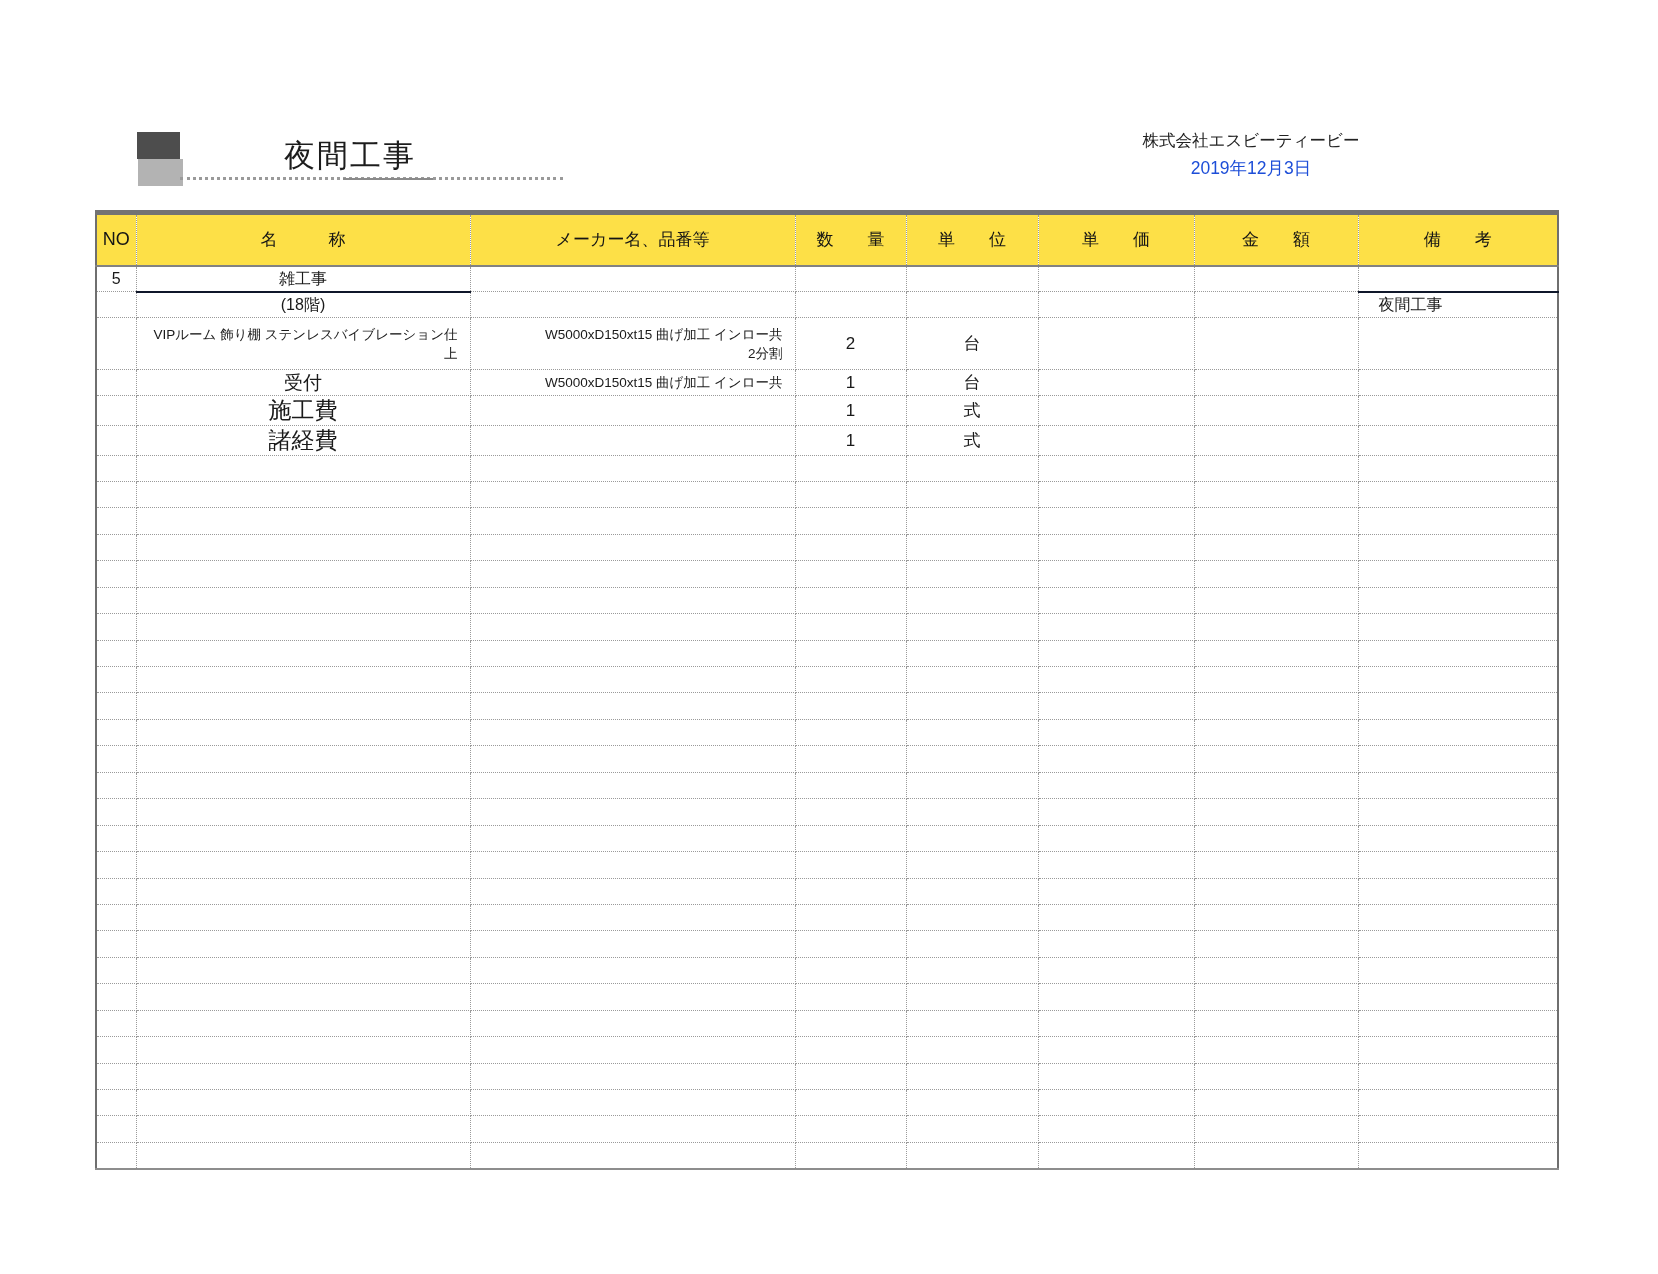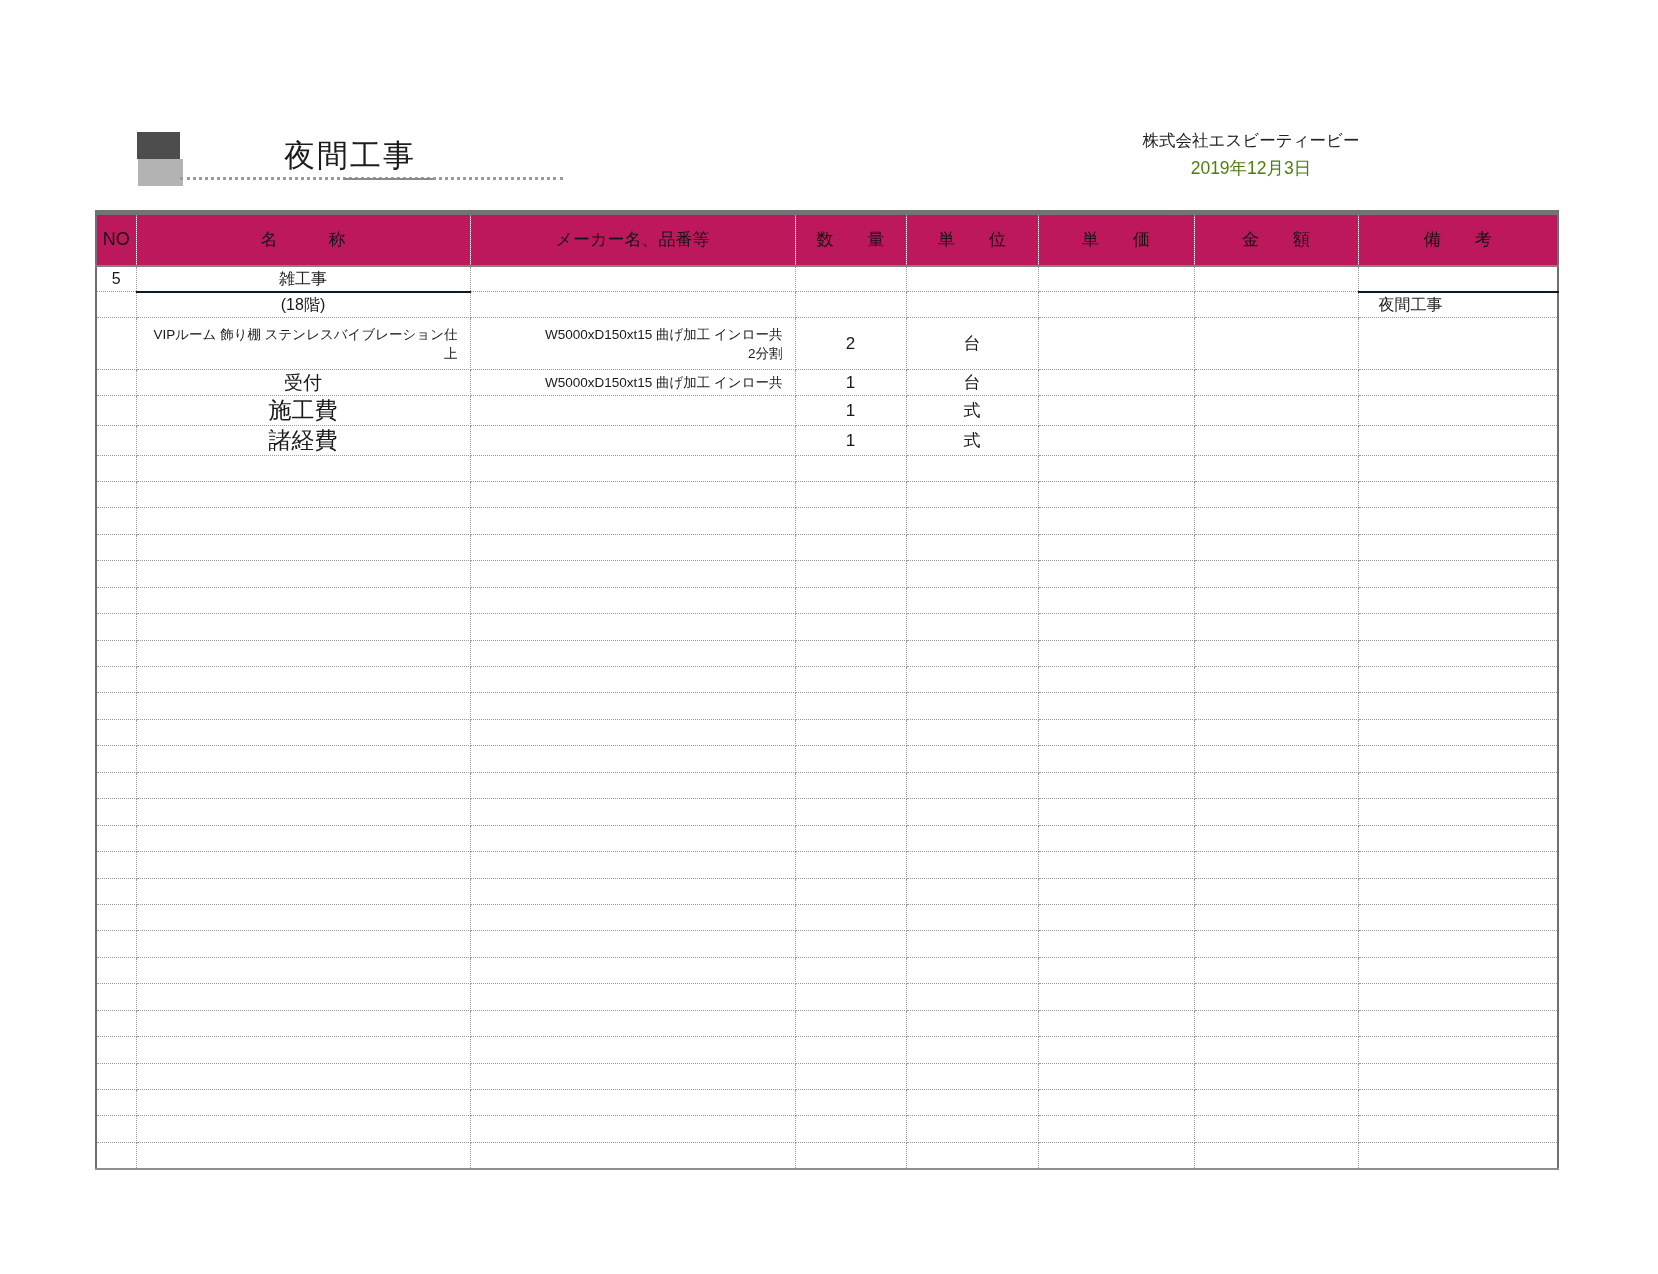--- a/index.html
+++ b/index.html
@@ -22,30 +22,30 @@
     position:absolute; left:180px; top:177px; width:383px; height:0;
     border-top:3px dotted #9a9a9a;
   }
   .title-underline-solid {
     position:absolute; left:343px; top:178px; width:90px; height:0;
     border-top:2px solid #8a8a8a;
   }
   
   .head-right { position:absolute; left:1136px; top:130px; width:230px; text-align:center; }
   .company { font-size:16.5px; color:#222222; white-space:nowrap; }
-  .doc-date { font-size:17.5px; color:#4d7c0f; margin-top:4px; }
+  .doc-date { font-size:17.5px; color:#1d4ed8; margin-top:4px; }
   
   table.sheet {
     position:absolute; left:95px; top:210px; width:1462px;
     border-collapse:collapse; table-layout:fixed;
     border-left:2px solid #6f6f6f; border-right:2px solid #6f6f6f;
     border-bottom:2px solid #8d8d8d; border-top:5px solid #737373;
   }
   th {
-    background:#be185d; font-weight:normal; font-size:17px; color:#141414;
+    background:#fde047; font-weight:normal; font-size:17px; color:#141414;
     height:53px; border-bottom:2px solid #828282; border-right:1px dotted #9a9a9a;
     text-align:center; vertical-align:middle; overflow:hidden; white-space:nowrap;
   }
   th:first-child { font-size:18px; }
   th:last-child { border-right:none; }
   td {
     border-right:1px dotted #9a9a9a; border-bottom:1px dotted #9a9a9a;
     font-size:16px; text-align:center; vertical-align:middle;
     padding:0 4px; overflow:hidden; white-space:pre-line; line-height:1.25;
   }

